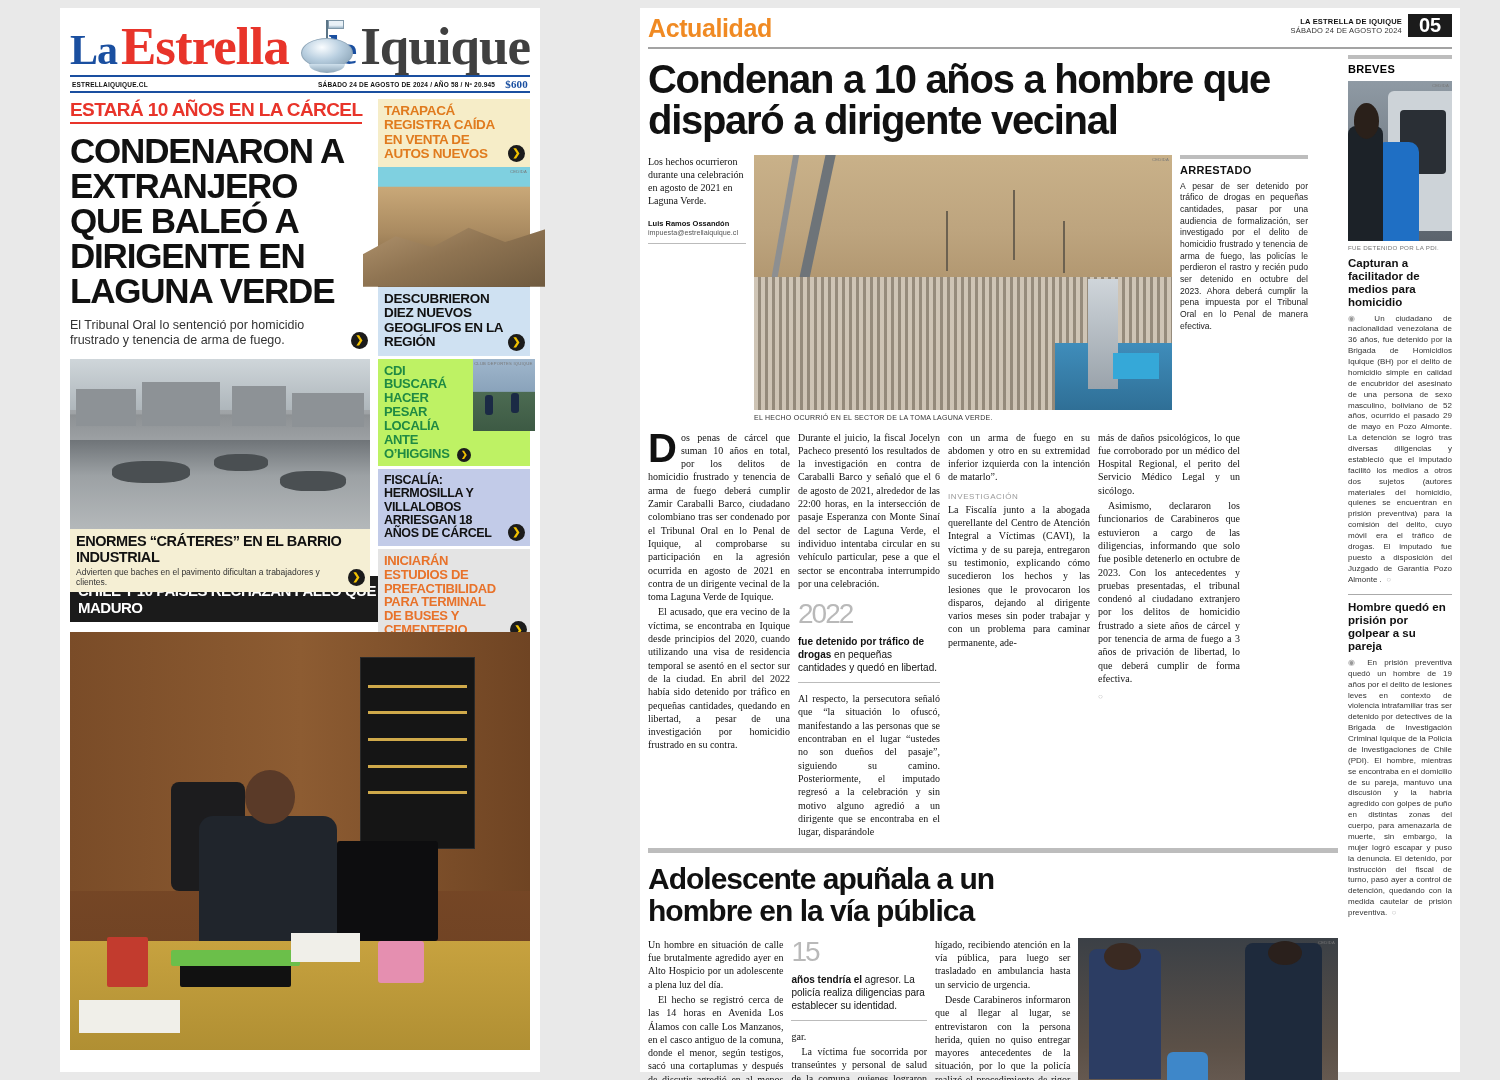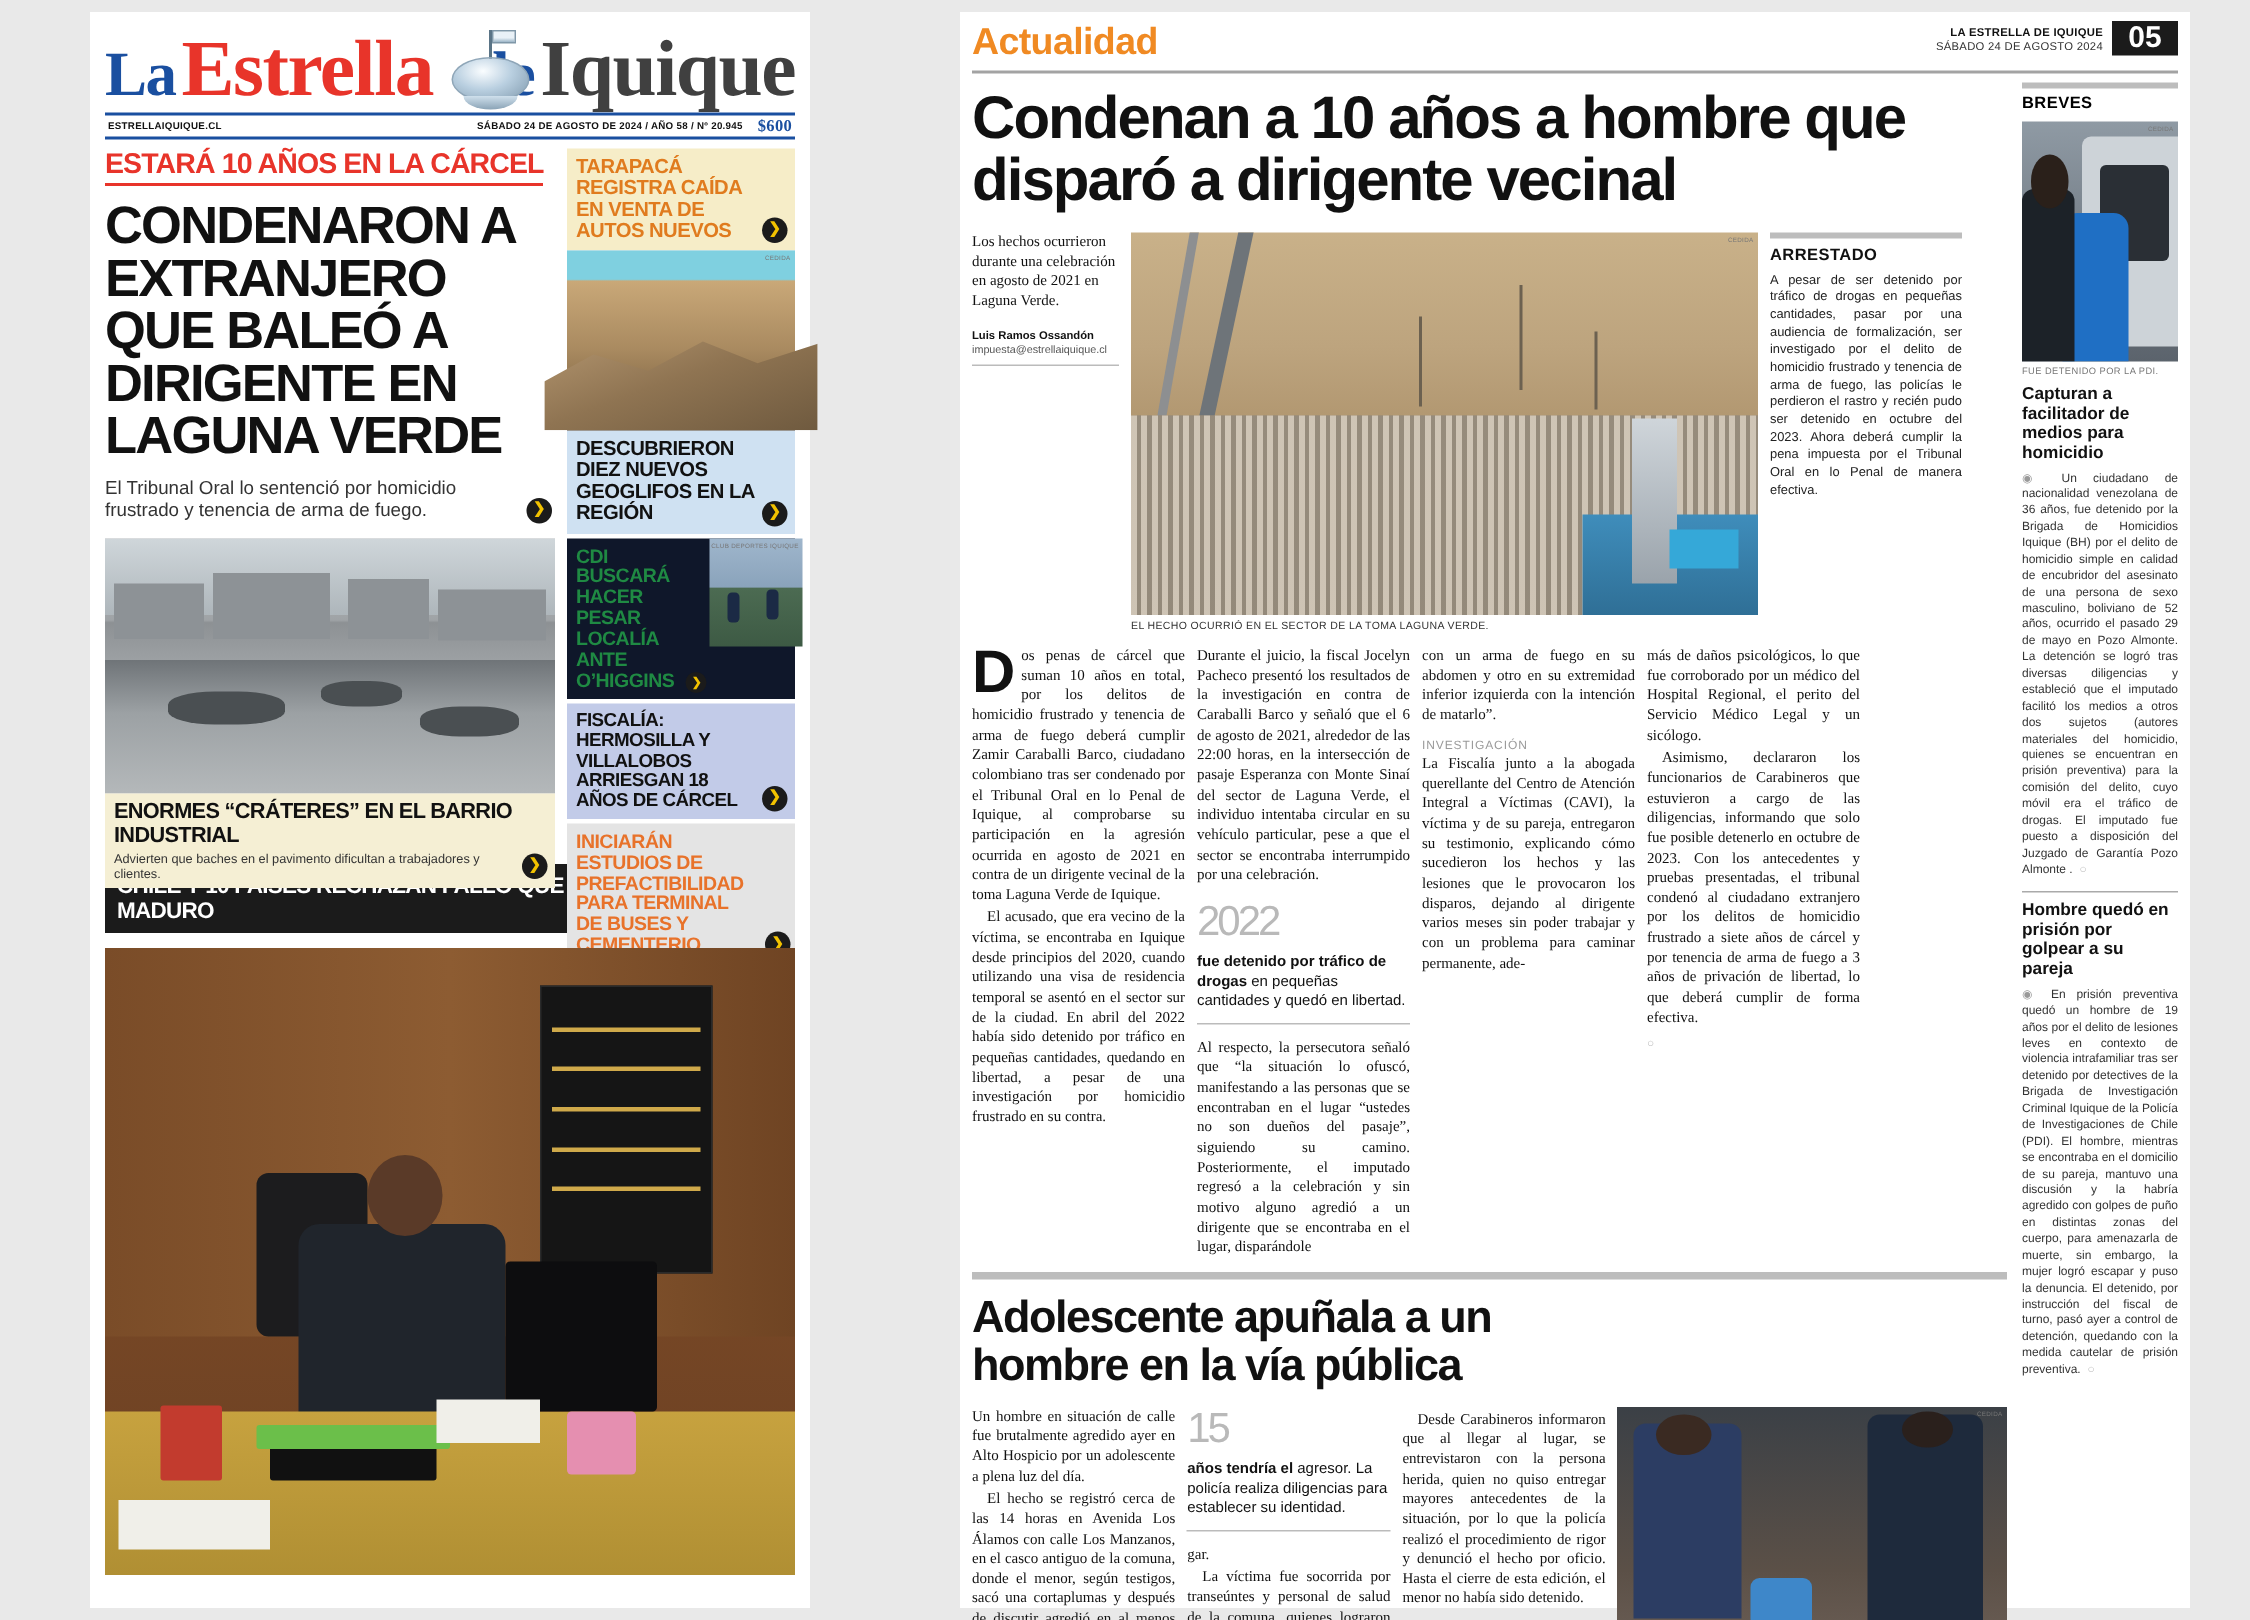--- a/index.html
+++ b/index.html
@@ -115,21 +115,21 @@
 
   .teaser { padding: 5px 6px; position: relative; }
   .teaser-title {
     font-weight: bold; letter-spacing: -.35px; line-height: 1.07;
     padding-right: 20px;
   }
   .t-yellow { background: #f6edc8; }
   .t-yellow .teaser-title { color:#e07b1e; font-size: 13.5px; }
   .t-blue { background:#cfe1f2; }
   .t-blue .teaser-title { color:#111; font-size: 13.5px; }
-  .t-green { background:#0f172a; }
+  .t-green { background:#bef264; }
   .t-green .teaser-title { color:#1f8a43; font-size: 13px; }
   .t-periwinkle { background:#c2cbe8; }
   .t-periwinkle .teaser-title { color:#111; font-size: 12.5px; }
   .t-gray { background:#e4e4e4; }
   .t-gray .teaser-title { color:#e8722a; font-size: 13px; }
 
   .t-photo-desert {
     height: 120px; margin: 0;
     background: linear-gradient(#7fd0e0 0%, #7fd0e0 16%, #c9a878 17%, #a98a60 55%, #8a6f4c 78%, #6d5740 100%);
     position: relative;
@@ -566,20 +566,21 @@
             </div>
             <div class="bignum-rule"></div>
             <div class="bodytext">
               <p class="first">gar.</p>
               <p>La víctima fue socorrida por transeúntes y personal de salud de la comuna, quienes lograron verificar que mantenía heridas de gravedad en un costado, a la altura del</p>
             </div>
           </div>
 
           <div class="a2col">
             <div class="bodytext">
+              <p class="first">hígado, recibiendo atención en la vía pública, para luego ser trasladado en ambulancia hasta un servicio de urgencia.</p>
               <p>Desde Carabineros informaron que al llegar al lugar, se entrevistaron con la persona herida, quien no quiso entregar mayores antecedentes de la situación, por lo que la policía realizó el procedimiento de rigor y denunció el hecho por oficio. Hasta el cierre de esta edición, el menor no había sido detenido.</p>
             </div>
 
           </div>
 
           <div class="a2photo">
             <div class="photo-med">
               <div class="p1"></div>
                 <div class="p2"></div>
               <div class="head1"></div>

